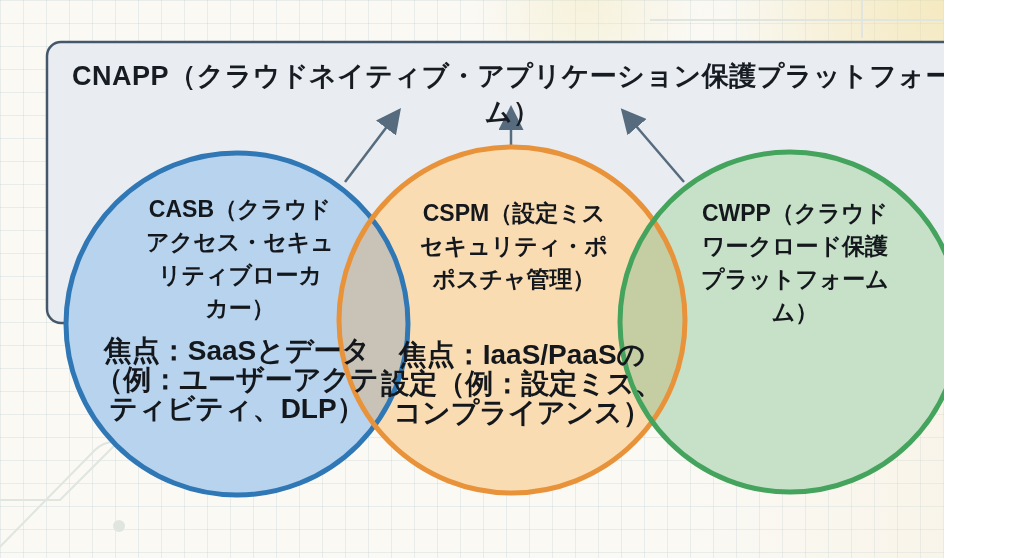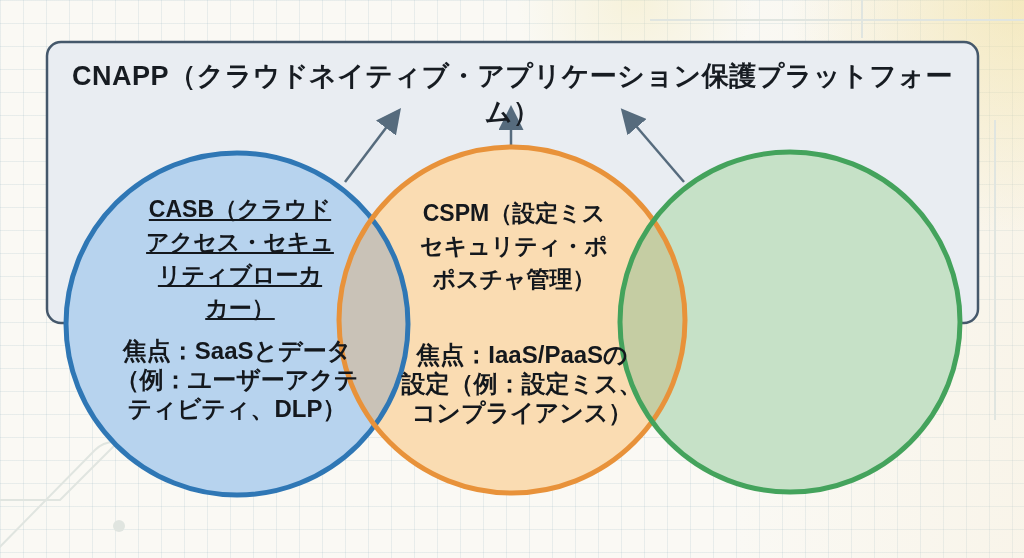--- a/index.html
+++ b/index.html
@@ -1,35 +1,35 @@
 <!DOCTYPE html>
 <html><head>
 <meta charset="utf-8">
 <style>
   html,body{margin:0;padding:0;}
   body{font-family:"Liberation Sans","DejaVu Sans",sans-serif;}
   .canvas{
-    position:relative;width:1024px;height:558px;overflow:hidden;
+    position:relative;width:944px;height:558px;overflow:hidden;
     background-color:#faf9f4;
     background-image:
       radial-gradient(circle at 100% 0%, rgba(240,222,150,.50), rgba(240,222,150,0) 20%),
       radial-gradient(circle at 62% 0%, rgba(240,228,170,.35), rgba(240,228,170,0) 14%),
       linear-gradient(90deg, rgba(0,0,0,0) 72%, rgba(244,228,196,.22)),
       linear-gradient(rgba(168,193,203,.22) 1px, transparent 1px),
       linear-gradient(90deg, rgba(168,193,203,.22) 1px, transparent 1px);
     background-size:auto,auto,auto,23px 23px,23px 23px;
   }
   svg.diagram{position:absolute;left:0;top:0;}
   .txt{position:absolute;transform:translateX(-50%);text-align:center;
        white-space:pre-line;color:#14181d;font-weight:700;}
   .cnapp-title{left:512px;top:58px;width:931px;margin-left:-465px;transform:none;
        font-size:27px;letter-spacing:.5px;color:#171c22;}
   .circle-title{font-size:23px;line-height:33px;}
-  .circle-focus{font-size:24px;line-height:29px;}
-  .t-casb{left:240px;top:193px;width:300px;text-decoration:underline;}
+  .circle-focus{font-size:28px;line-height:29px;}
+  .t-casb{left:240px;top:193px;width:300px;}
   .t-cspm{left:514px;top:197px;width:300px;}
   .t-cwpp{left:795px;top:197px;width:320px;}
   .f-casb{left:237px;top:336px;width:310px;}
   .f-cspm{left:522px;top:340px;width:310px;}
   .f-cwpp{left:795px;top:339px;width:330px;}
 </style>
 </head>
 <body>
 
 <div class="canvas">
@@ -86,13 +86,17 @@
 （例：ユーザーアクテ
 ティビティ、DLP）</div>
 
   <div class="txt circle-title t-cspm">CSPM（設定ミス
 セキュリティ・ポ
 ポスチャ管理）</div>
   <div class="txt circle-focus f-cspm">焦点：IaaS/PaaSの
 設定（例：設定ミス、
 コンプライアンス）</div>
 
+  <div class="txt circle-title t-cwpp">CWPP（クラウド
+ワークロード保護
+プラットフォーム
+ム）</div>
 </div>
 
 </body></html>

